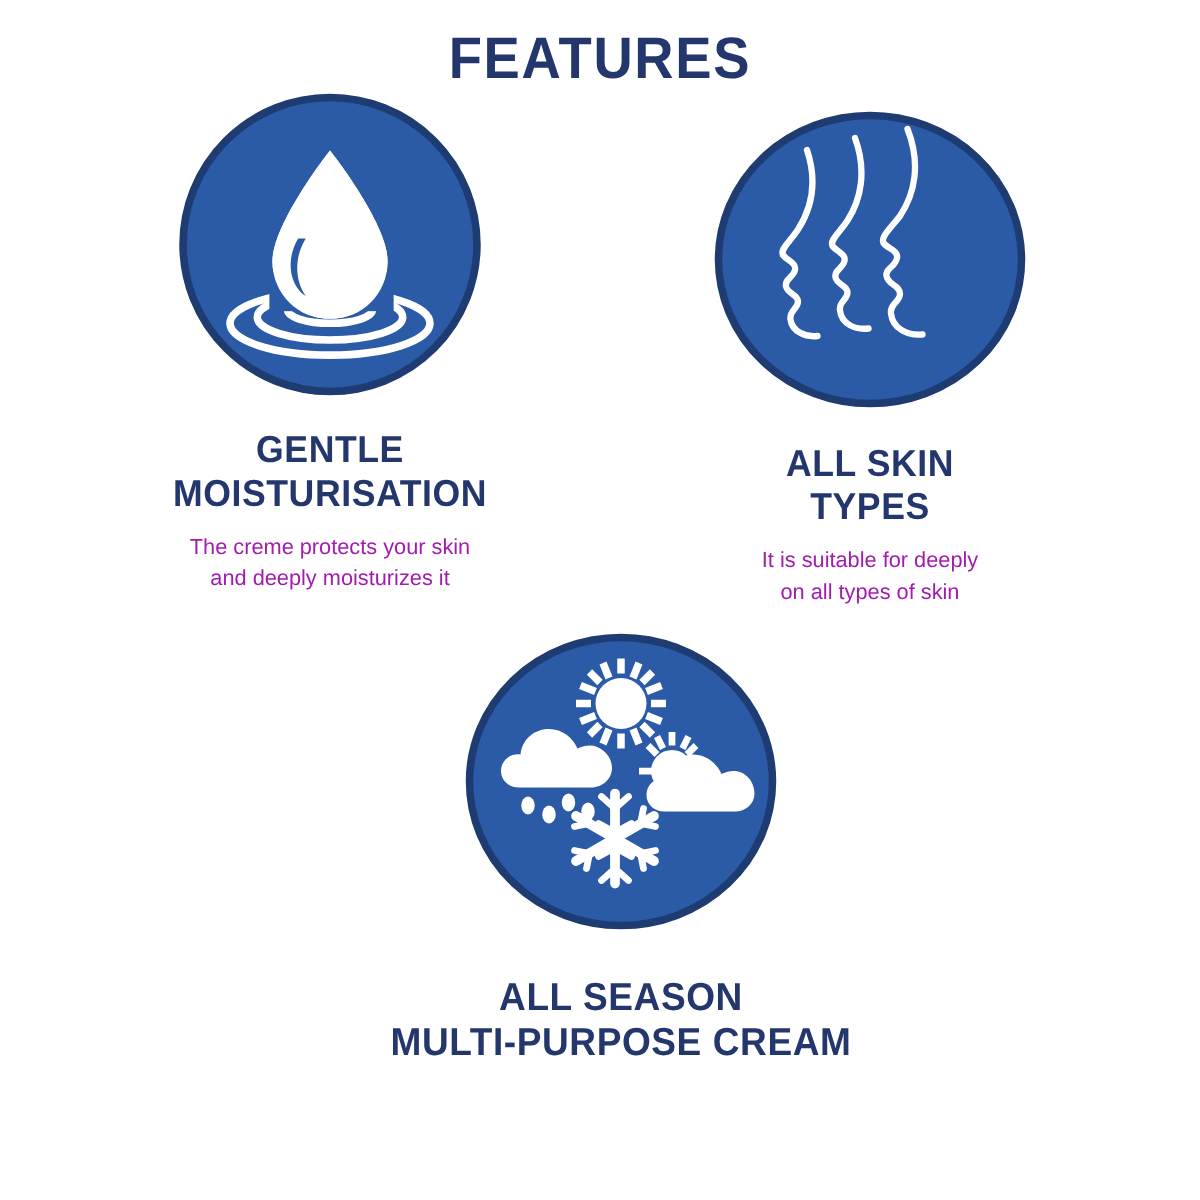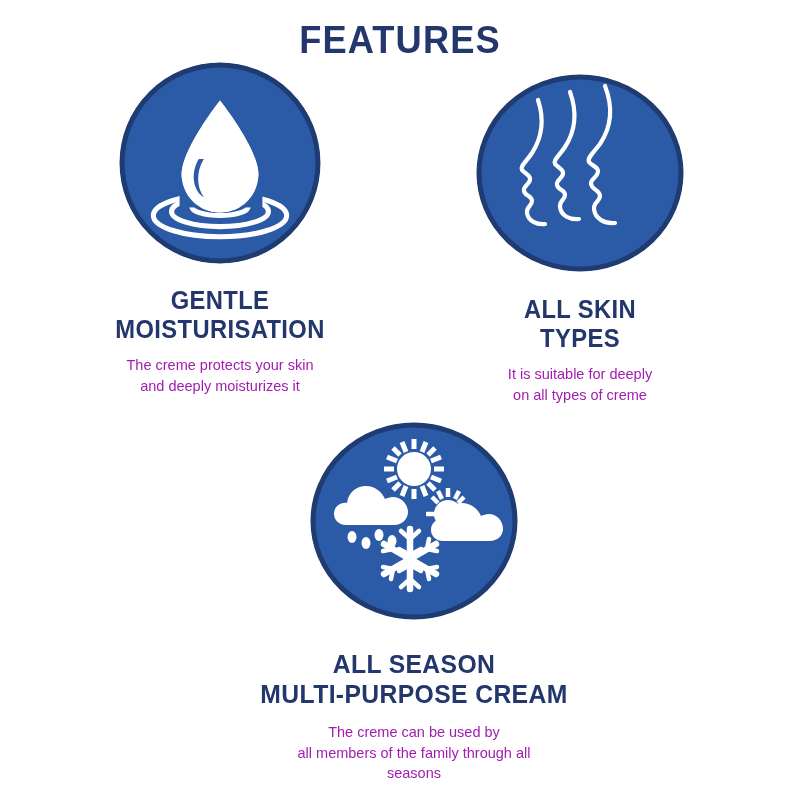--- a/index.html
+++ b/index.html
@@ -129,21 +129,21 @@
       </g>
     </svg>
 
     <div class="feature-heading">
       <span class="hline">ALL SKIN</span>
       <span class="hline">TYPES</span>
     </div>
 
     <div class="feature-body">
       <span class="hline">It is suitable for deeply</span>
-      <span class="hline">on all types of creme</span>
+      <span class="hline">on all types of skin</span>
     </div>
   </div>
 
   <div class="feature feature-3">
 
     <svg class="icon-circle circle-w" viewBox="0 0 210 200" style="background:transparent;border:none;">
       <ellipse cx="105" cy="100" rx="101" ry="96" fill="#2b5aa7" stroke="#1e3b72" stroke-width="5"></ellipse>
 
       <g fill="#ffffff">
         <circle cx="105" cy="48" r="17"></circle>
@@ -215,20 +215,15 @@
         <line x1="118" y1="128" x2="128" y2="130"></line>
         <line x1="118" y1="128" x2="120" y2="118"></line>
       </g>
     </svg>
 
     <div class="feature-heading">
       <span class="hline">ALL SEASON</span>
       <span class="hline">MULTI-PURPOSE CREAM</span>
     </div>
 
-    <div class="feature-body">
-      <span class="hline">The creme can be used by</span>
-      <span class="hline">all members of the family through all</span>
-      <span class="hline">seasons</span>
-    </div>
   </div>
 
 </div>
 
 </body></html>

